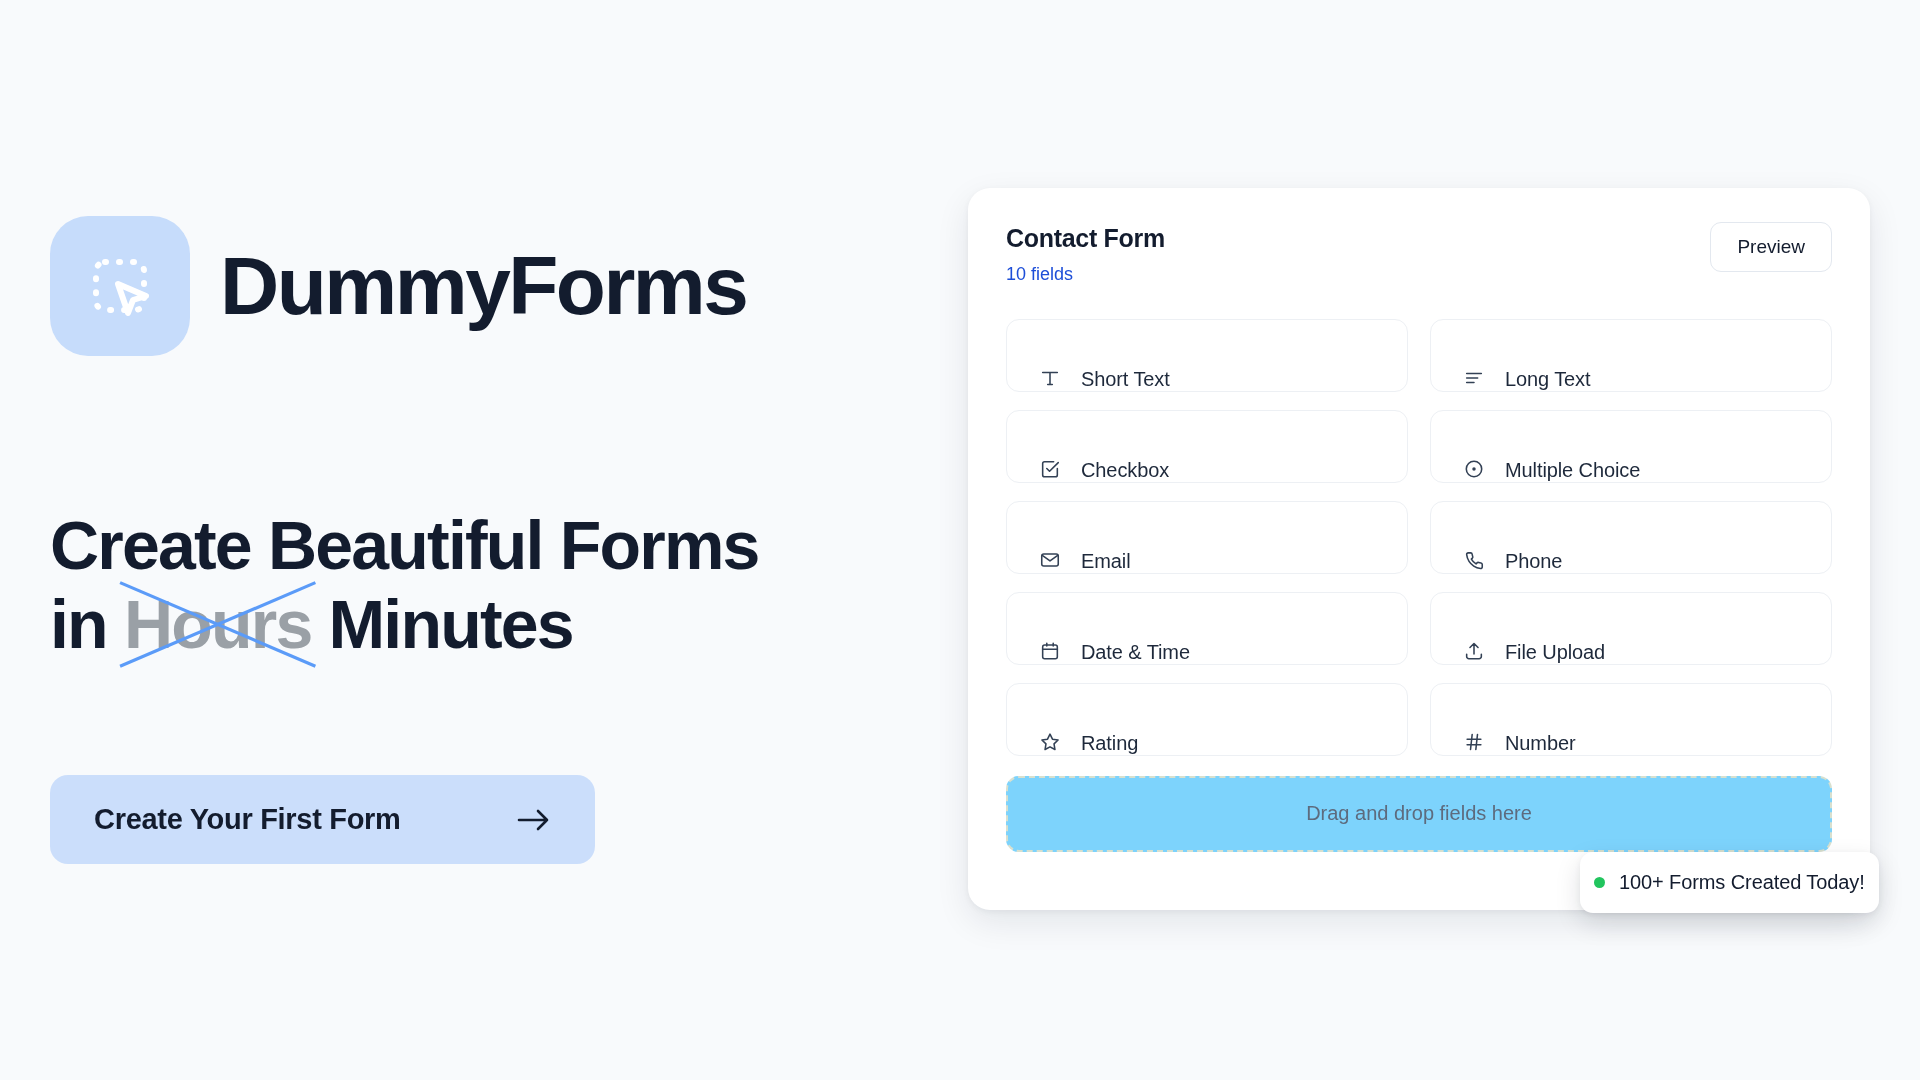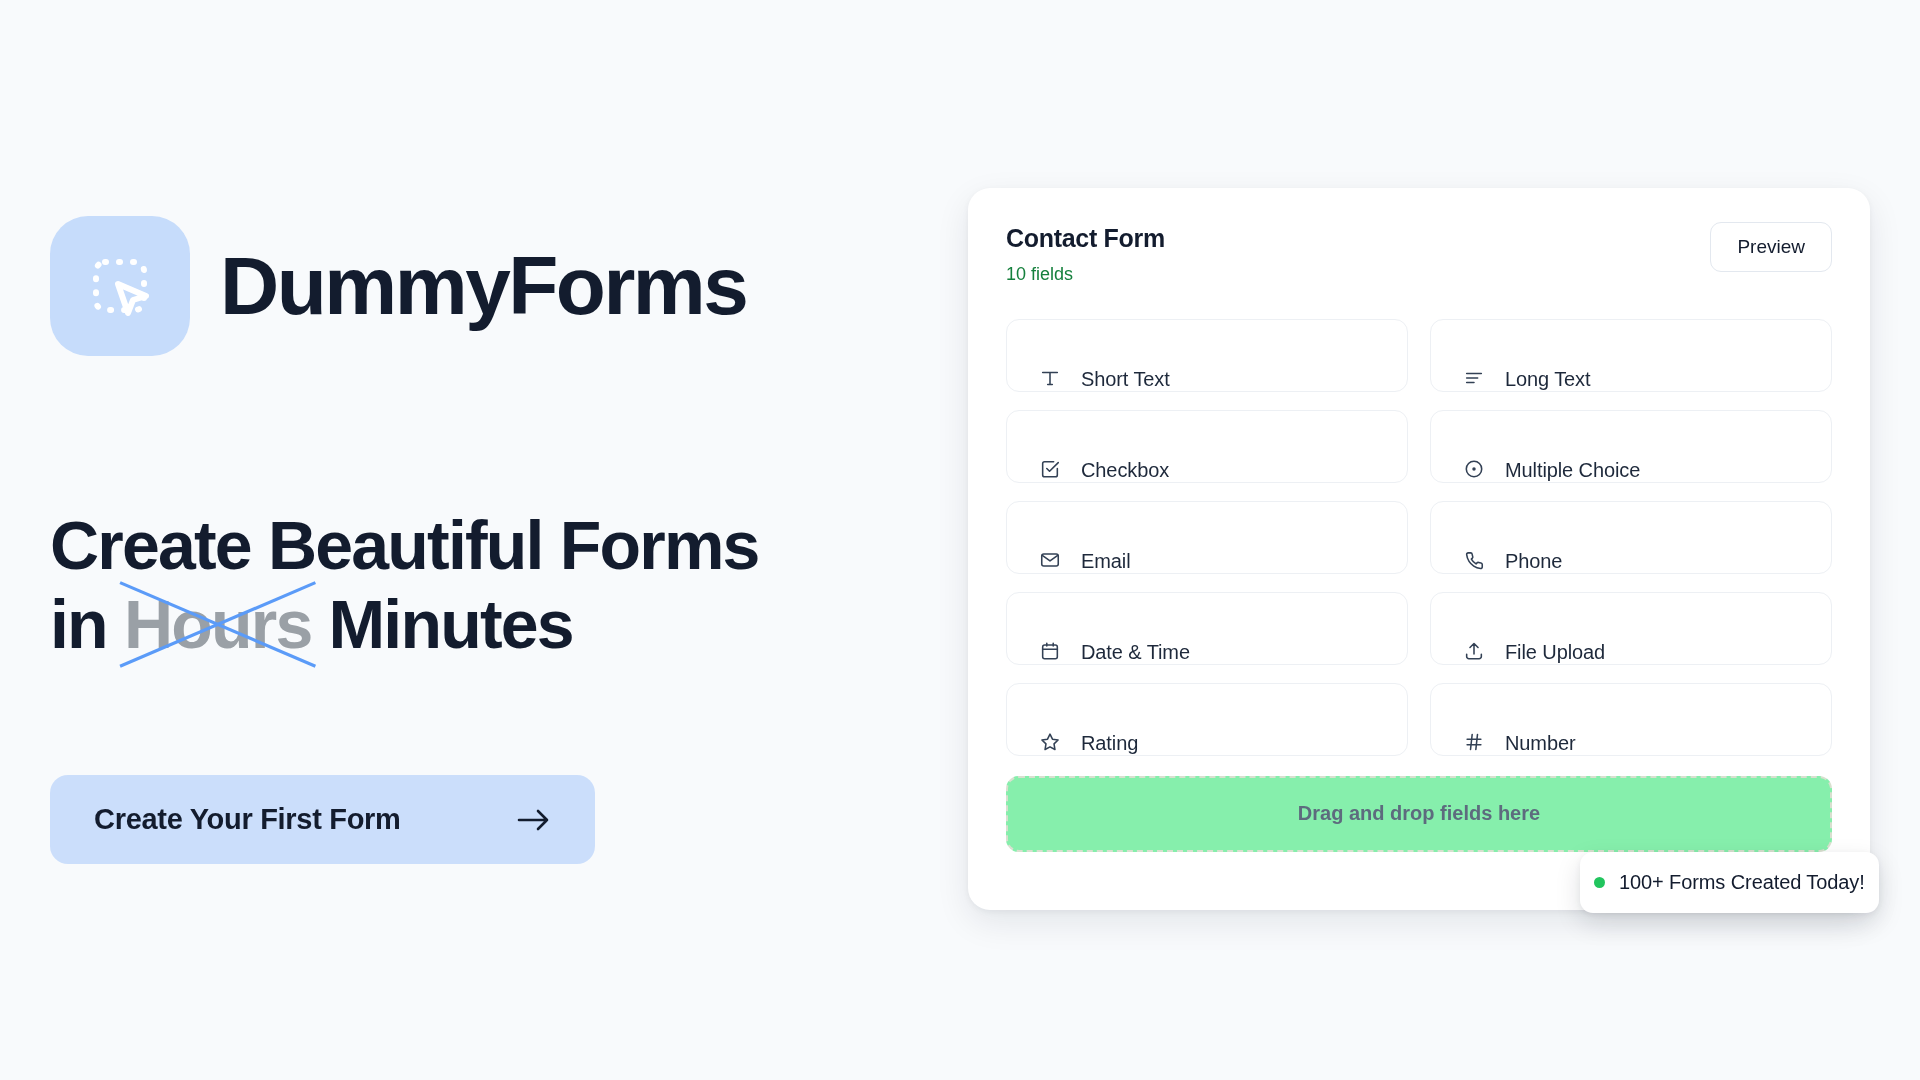--- a/index.html
+++ b/index.html
@@ -115,21 +115,21 @@
   }
   .card-title {
     font-size: 25px;
     font-weight: 700;
     color: #131c2e;
     letter-spacing: -0.3px;
     line-height: 1.3;
   }
   .card-sub {
     font-size: 18px;
-    color: #15803d;
+    color: #1d4ed8;
     margin-top: 9px;
   }
   .preview-btn {
     background: #ffffff;
     border: 1px solid #e3e8ef;
     border-radius: 11px;
     padding: 13px 26px;
     font-size: 19px;
     color: #131c2e;
     font-family: "Liberation Sans", sans-serif;
@@ -159,25 +159,24 @@
     color: #1e293b;
     letter-spacing: -0.1px;
     white-space: nowrap;
   }
 
   .dropzone {
     margin-top: 20px;
     height: 76px;
     border: 2px dashed #d8e0cf;
     border-radius: 13px;
-    background: #86efac;
+    background: #7dd3fc;
     display: flex;
     align-items: center;
     justify-content: center;
-    font-weight: bold;
   }
   .dropzone-label {
     font-size: 20px;
     color: #5d6b7e;
   }
 
   
   .toast {
     position: absolute;
     left: 1580px; top: 852px;

